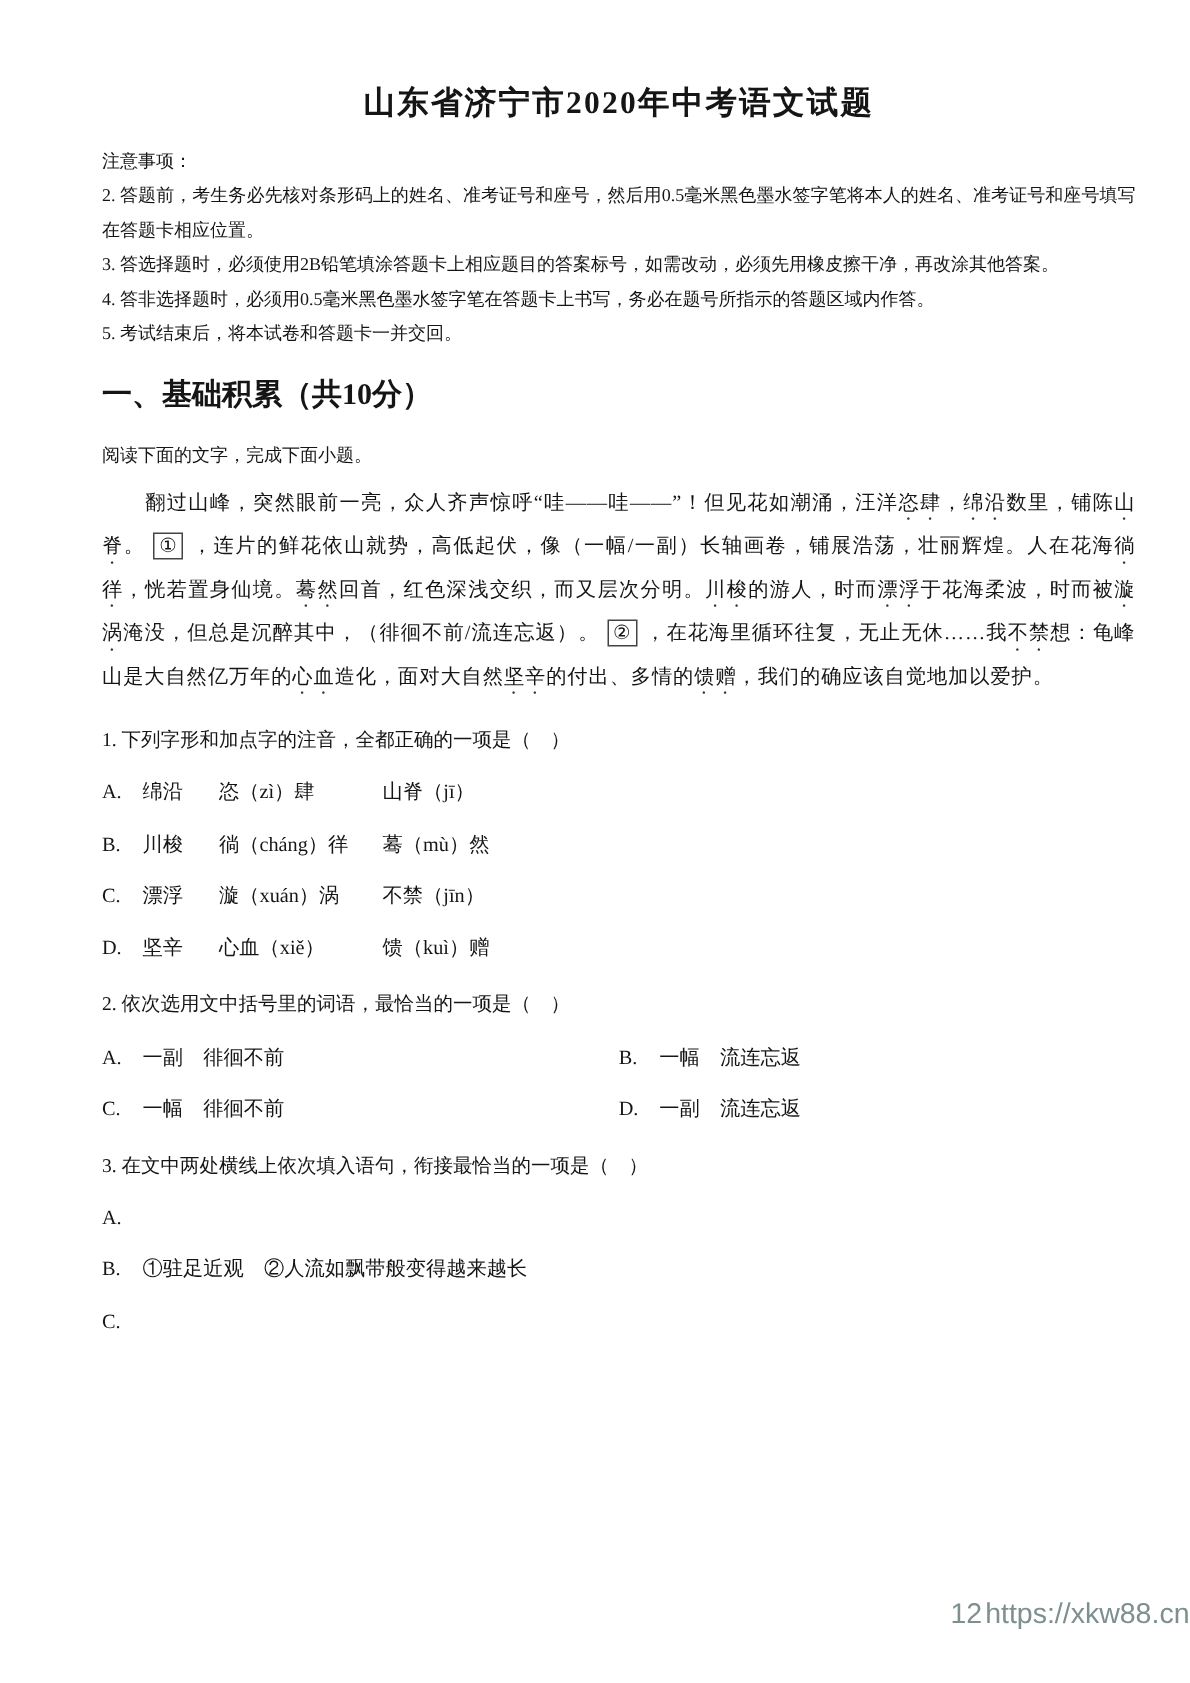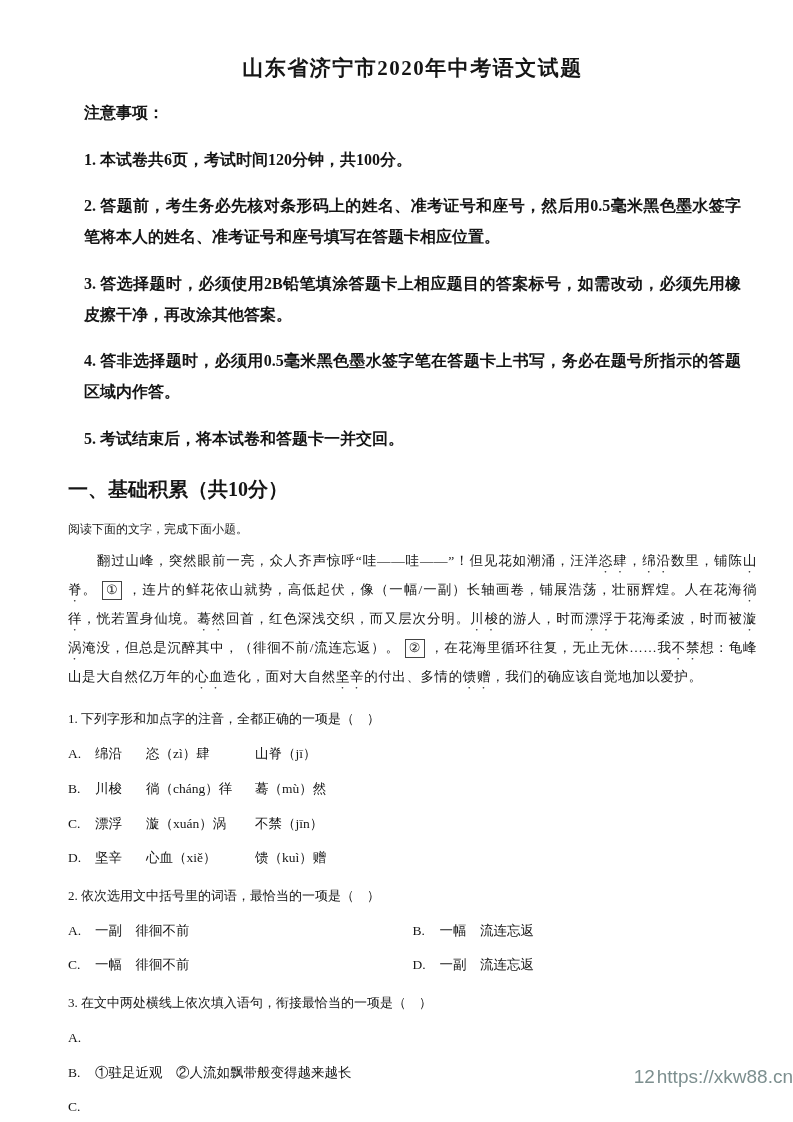--- a/index.html
+++ b/index.html
@@ -7,21 +7,21 @@
   .page {
     width: 793px; height: 1122px; margin: 0 auto; background: #ffffff;
     padding: 54px 36px 0 68px; position: relative; overflow: hidden;
     font-family: "Liberation Serif", "DejaVu Serif", serif; color: #151515;
   }
   .title {
     font-size: 21px; font-weight: 700; text-align: center;
     margin: 0 0 14px 0; letter-spacing: 1.5px;
   }
   .notices p {
-    margin: 16px; font-size: 16px; font-weight: 700;
+    margin: 0; font-size: 12px; font-weight: 400;
     line-height: 1.92; text-align: justify;
   }
   .section-head {
     font-size: 20px; font-weight: 700; margin: 10px 0 0 0; line-height: 1.9;
   }
   .intro { font-size: 12px; margin: 10px 0 0 0; line-height: 1.9; }
   .passage {
     font-size: 13.5px; line-height: 2.12; text-align: justify;
     margin: 6px 0 0 0; letter-spacing: 0.6px;
   }
@@ -53,21 +53,20 @@
 </style>
 </head>
 <body>
 
 <div class="page">
 
   <h1 class="title">山东省济宁市2020年中考语文试题</h1>
 
   <div class="notices">
     <p>注意事项：</p>
-    <p>1. 本试卷共6页，考试时间120分钟，共100分。</p>
     <p>2. 答题前，考生务必先核对条形码上的姓名、准考证号和座号，然后用0.5毫米黑色墨水签字笔将本人的姓名、准考证号和座号填写在答题卡相应位置。</p>
     <p>3. 答选择题时，必须使用2B铅笔填涂答题卡上相应题目的答案标号，如需改动，必须先用橡皮擦干净，再改涂其他答案。</p>
     <p>4. 答非选择题时，必须用0.5毫米黑色墨水签字笔在答题卡上书写，务必在题号所指示的答题区域内作答。</p>
     <p>5. 考试结束后，将本试卷和答题卡一并交回。</p>
   </div>
 
   <h2 class="section-head">一、基础积累（共10分）</h2>
   <p class="intro">阅读下面的文字，完成下面小题。</p>
 
   <p class="passage"><span>　　翻过山峰，突然眼前一亮，众人齐声惊呼“哇——哇——”！但见花如潮涌，汪洋</span><span class="em">恣肆</span><span>，</span><span class="em">绵沿</span><span>数里，铺陈</span><span class="em">山脊</span><span>。</span><span class="boxed">①</span><span>，连片的鲜花依山就势，高低起伏，像（一幅/一副）长轴画卷，铺展浩荡，壮丽辉煌。人在花海</span><span class="em">徜徉</span><span>，恍若置身仙境。</span><span class="em">蓦然</span><span>回首，红色深浅交织，而又层次分明。</span><span class="em">川梭</span><span>的游人，时而</span><span class="em">漂浮</span><span>于花海柔波，时而被</span><span class="em">漩涡</span><span>淹没，但总是沉醉其中，（徘徊不前/流连忘返）。</span><span class="boxed">②</span><span>，在花海里循环往复，无止无休……我</span><span class="em">不禁</span><span>想：龟峰山是大自然亿万年的</span><span class="em">心血</span><span>造化，面对大自然</span><span class="em">坚辛</span><span>的付出、多情的</span><span class="em">馈赠</span><span>，我们的确应该自觉地加以爱护。</span></p>

